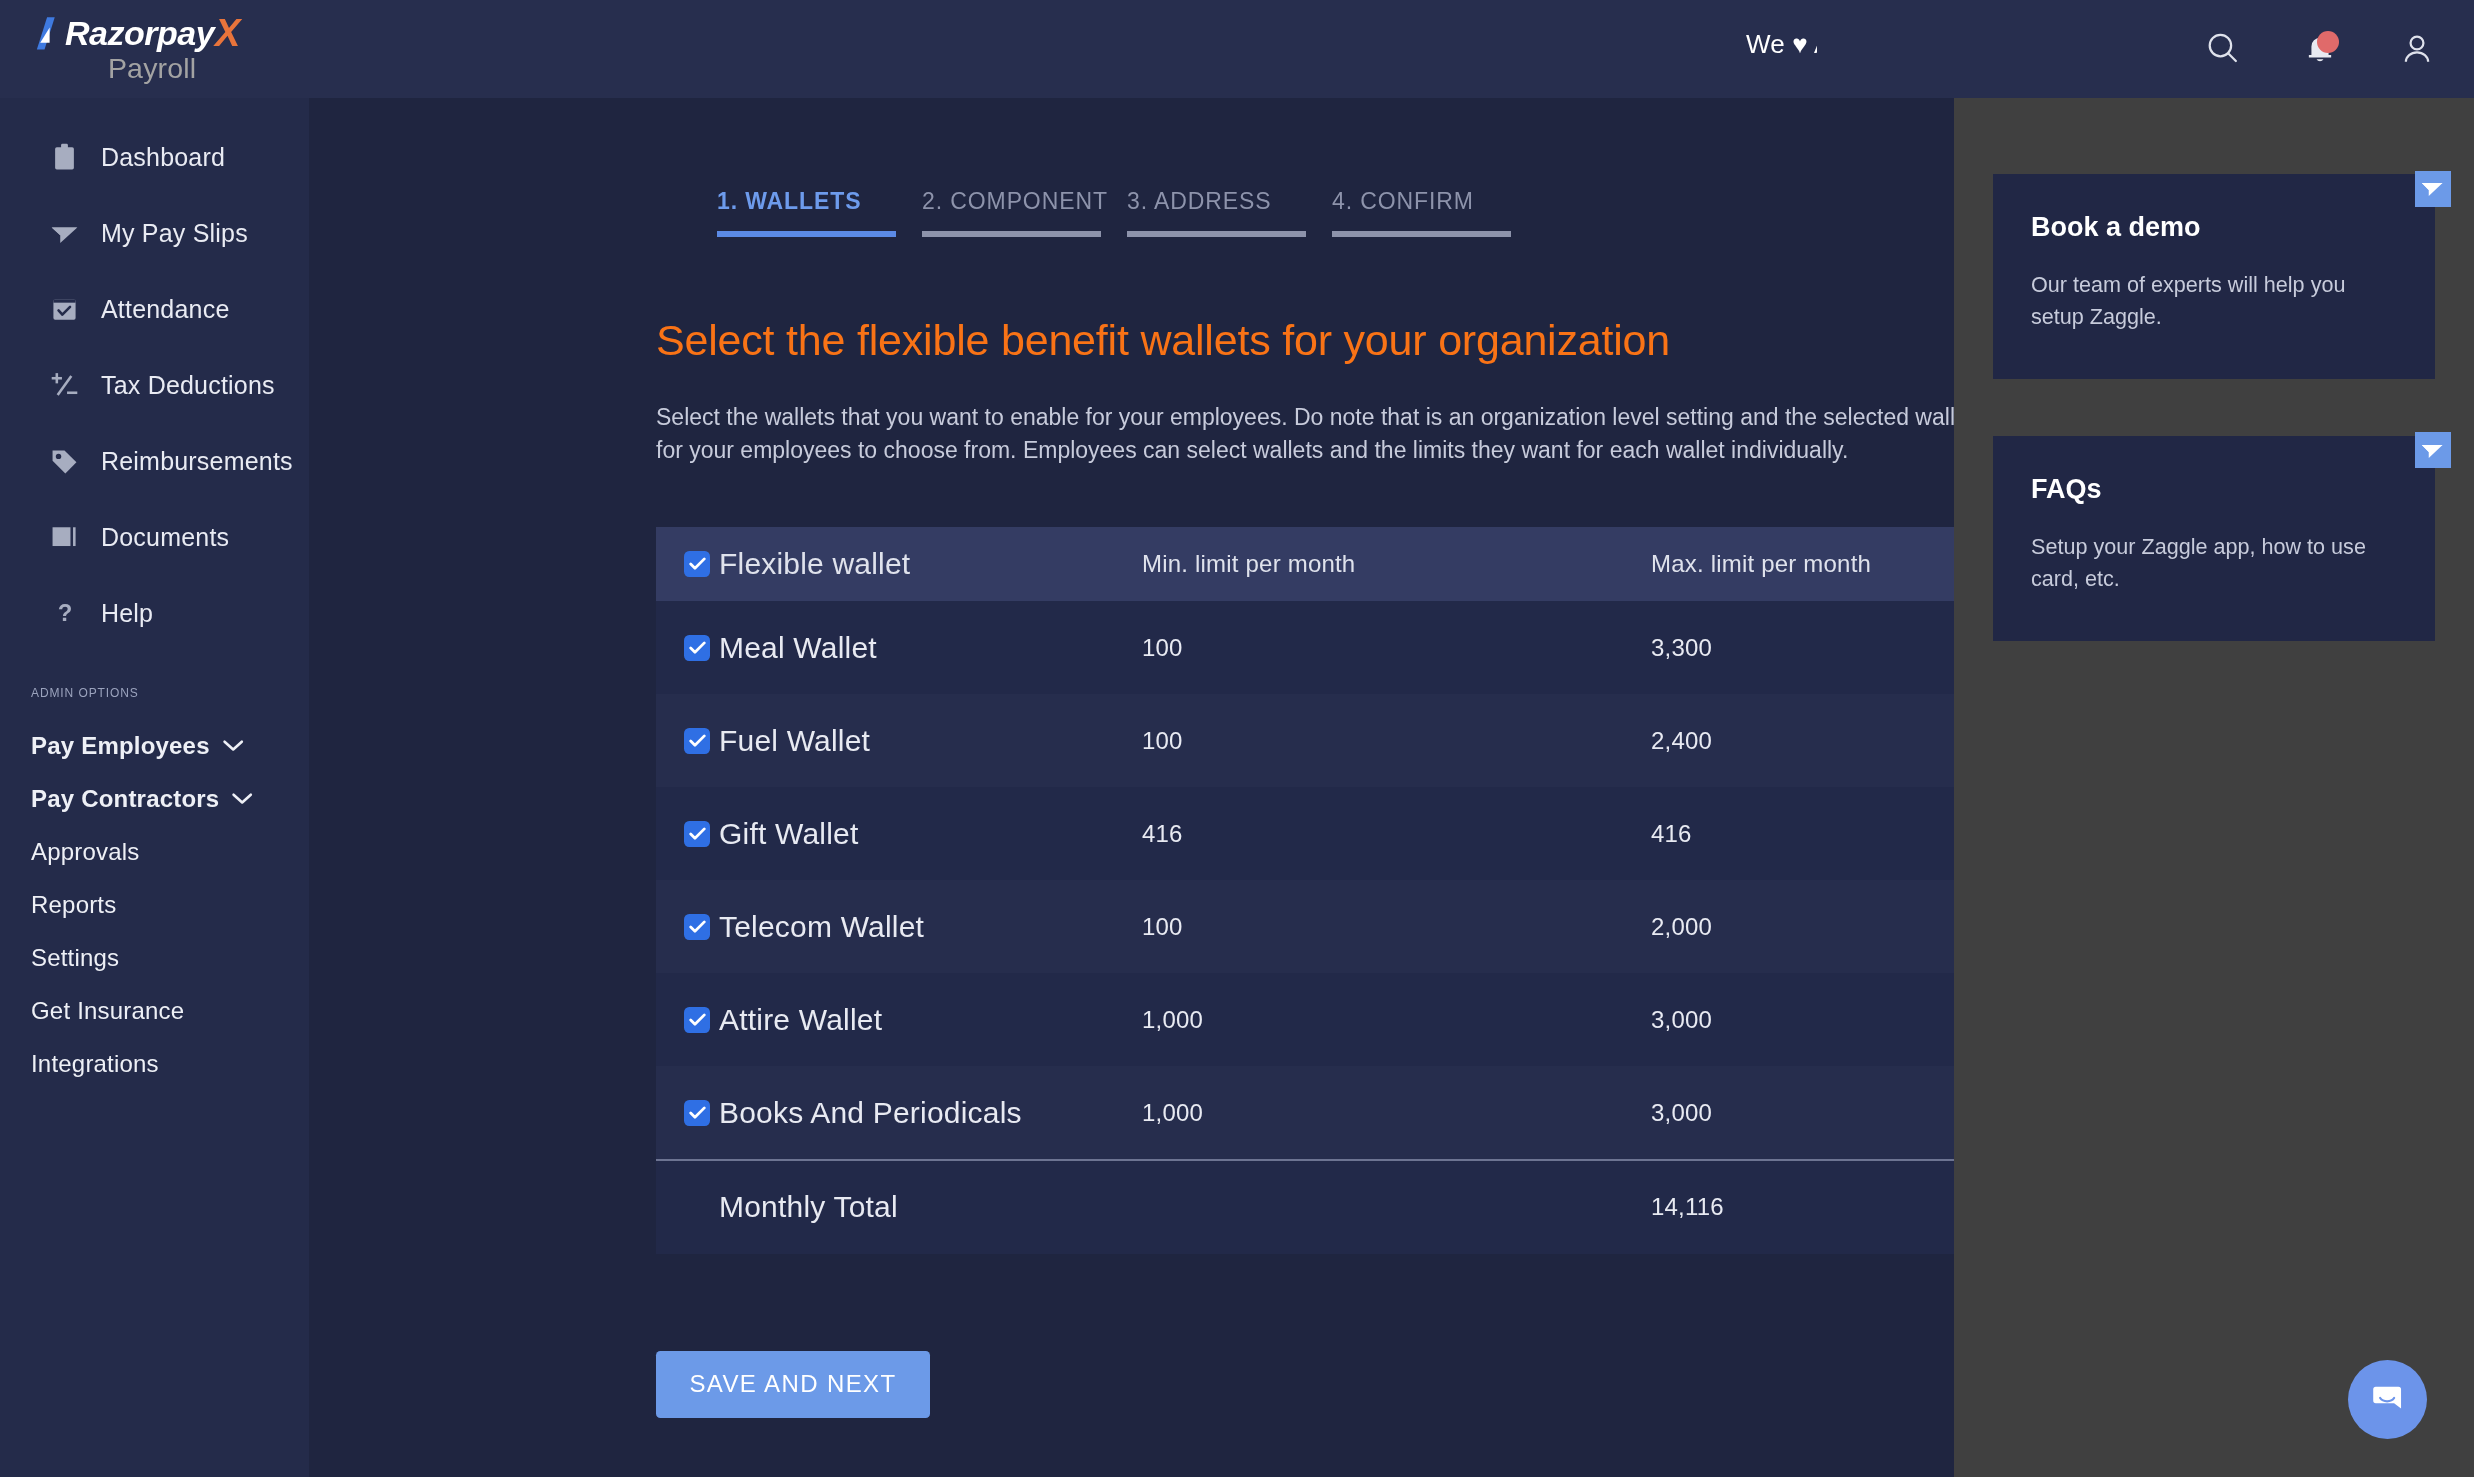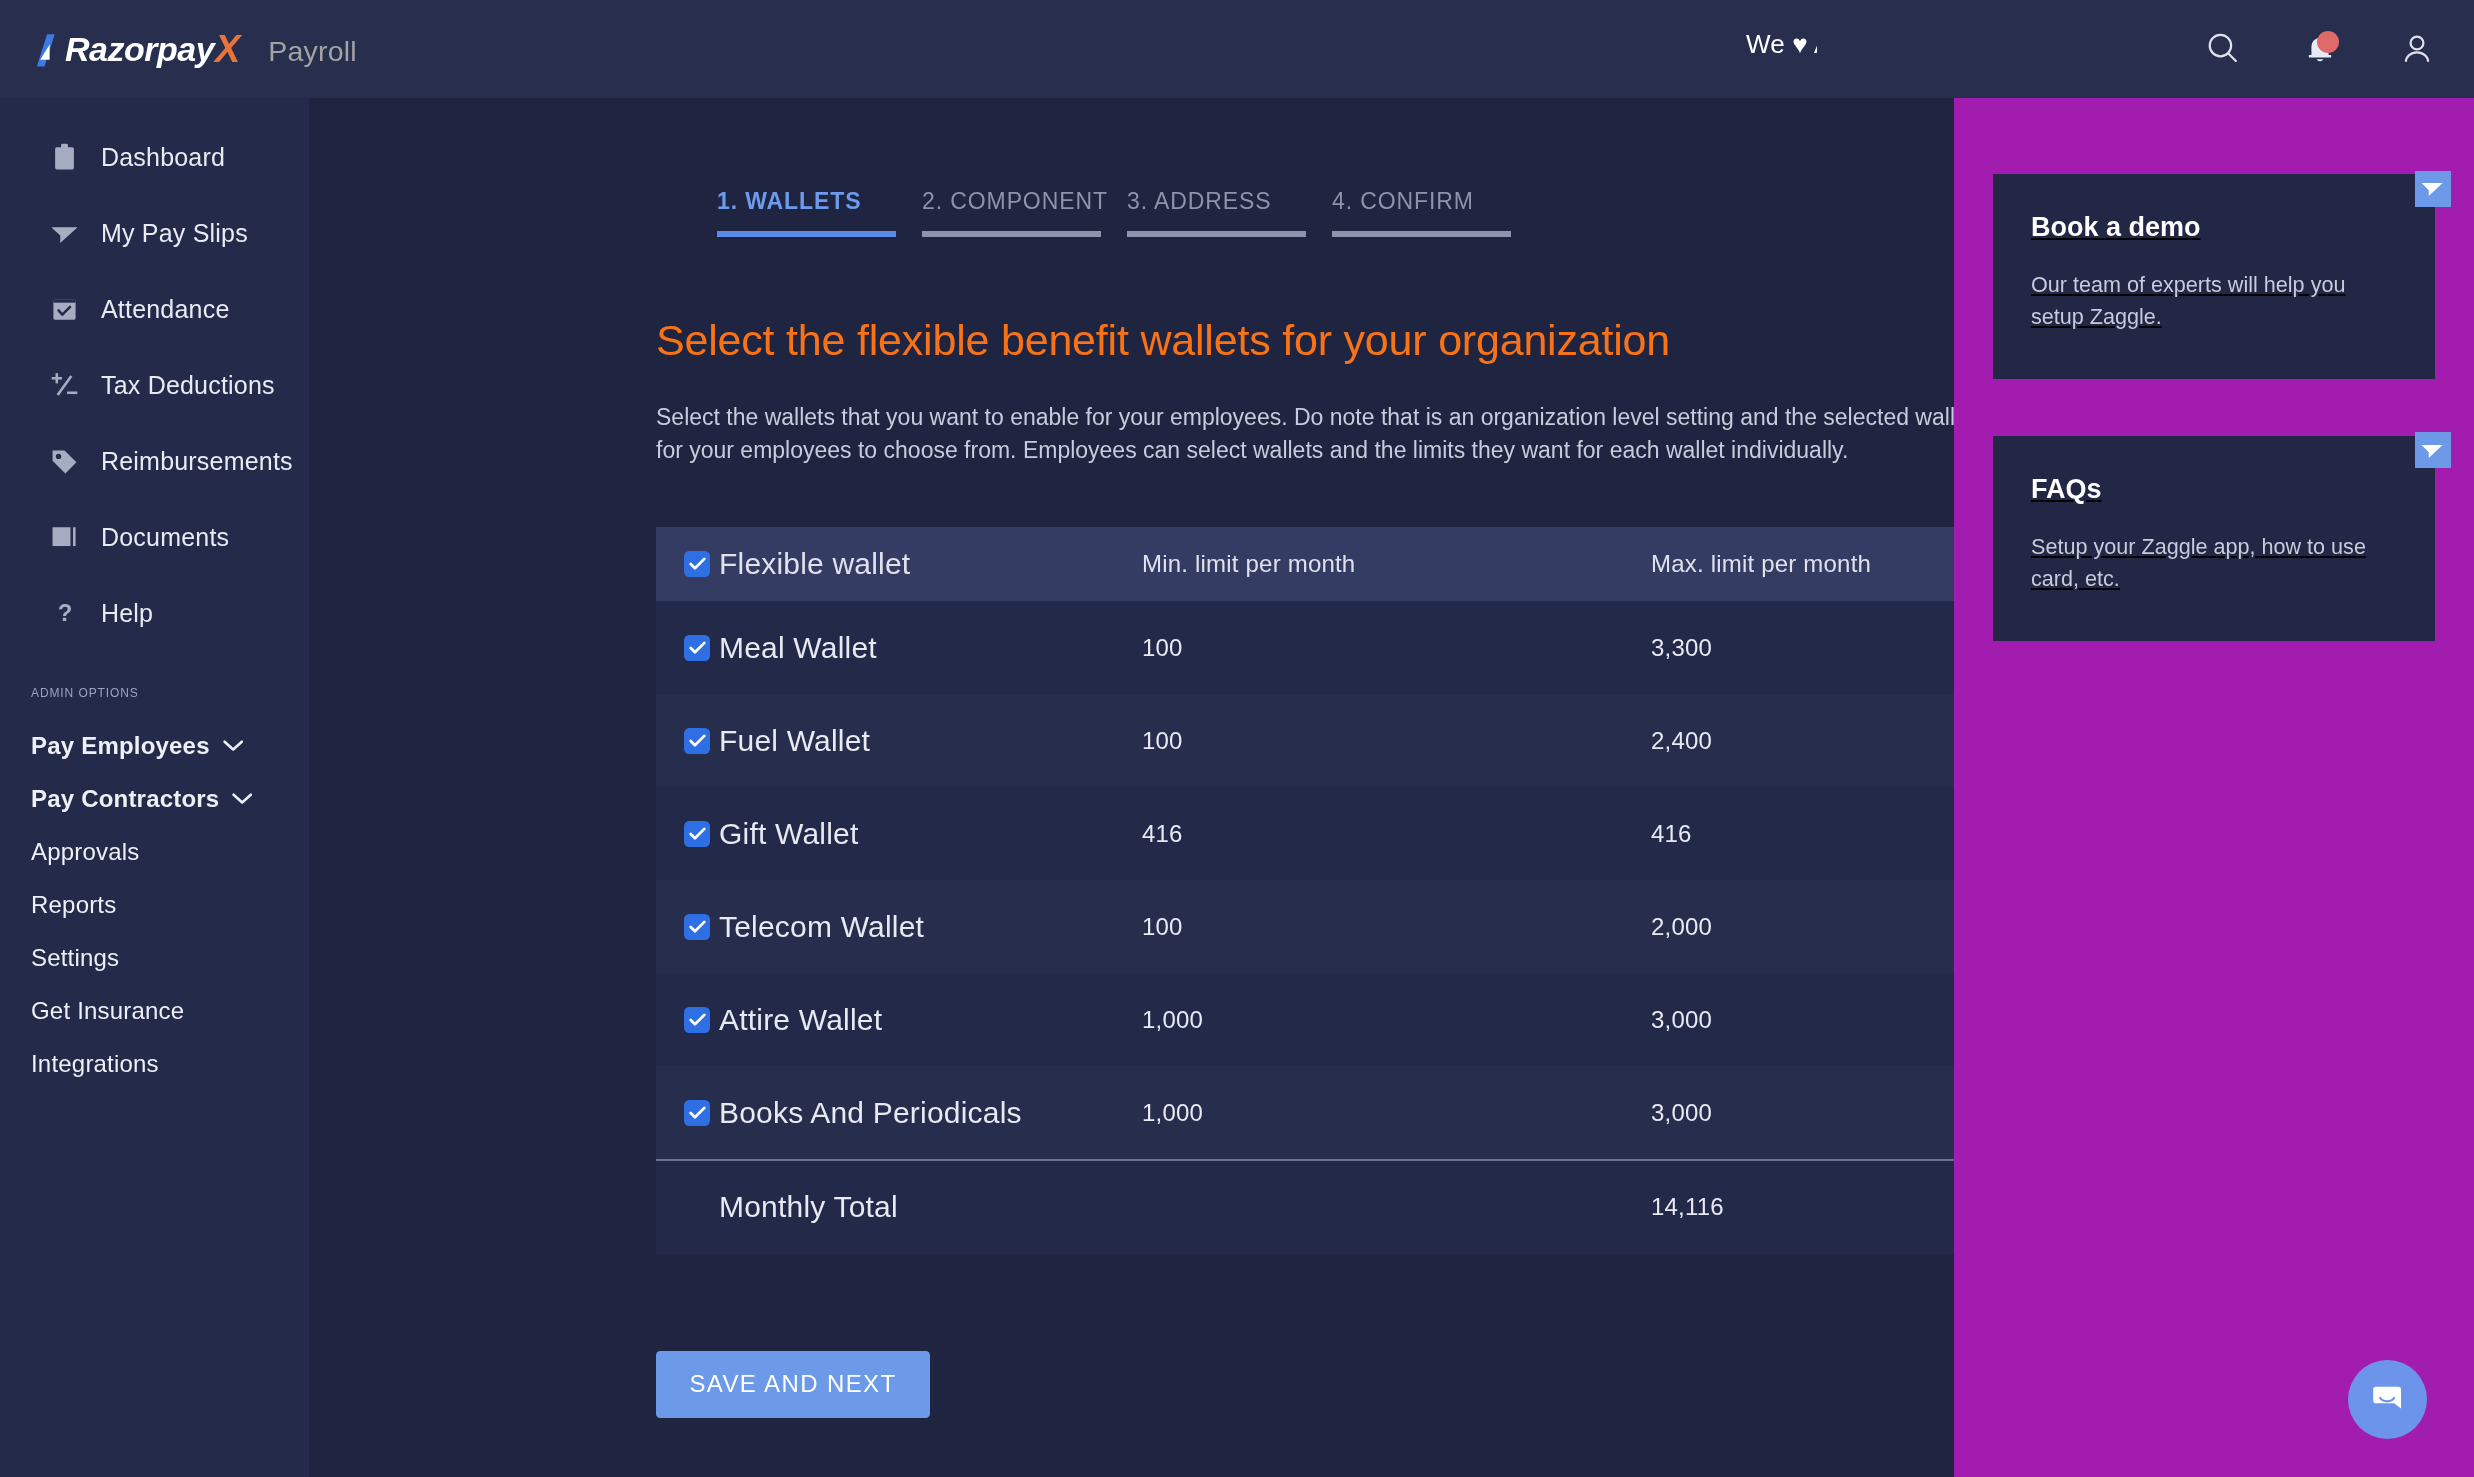--- a/index.html
+++ b/index.html
@@ -9,21 +9,21 @@
     font-family: "Liberation Sans", sans-serif;
     overflow: hidden;
   }
   .app { position: relative; width: 2475px; height: 1477px; background: #242b4a; }
 
   
   .topbar {
     position: absolute; top: 0; left: 0; width: 2475px; height: 98px;
     background: #272e4e; display: flex; align-items: center;
   }
-  .logo-wrap { display: flex; align-items: flex-end; margin-left: 36px; }
+  .logo-wrap { display: flex; align-items: center; margin-left: 36px; flex-direction: column; }
   .logo-mark { display: flex; align-items: center; }
   .logo-razorpay {
     font-size: 34px; font-weight: 700; font-style: italic; color: #ffffff;
     letter-spacing: -0.5px; line-height: 1;
   }
   .logo-x {
     font-size: 38px; font-weight: 700; font-style: italic; color: #e8743b;
     line-height: 1; margin-left: 0.9px;
   }
   .logo-payroll { font-size: 28.5px; color: #a3a3a3; margin-left: 28px; letter-spacing: 0.2px; }
@@ -86,21 +86,21 @@
   .total-sep { height: 1.7px; background: #6d7492; width: 1529px; }
   .trow.total { background: #222949; }
 
   .savebtn {
     margin: 97px 0 0 347px; width: 274px; height: 67px; border: none; border-radius: 4.3px;
     background: #6c9ae8; color: #ffffff; font-size: 24px; letter-spacing: 1.4px;
     font-family: "Liberation Sans", sans-serif; cursor: pointer;
   }
 
   
-  .rail { position: absolute; left: 1954px; top: 98px; width: 520px; height: 1379px; background: #a21caf; text-decoration: underline; }
+  .rail { position: absolute; left: 1954px; top: 98px; width: 520px; height: 1379px; background: #404040; }
   .card {
     position: relative; margin: 76px auto 0; width: 442px; background: #212745;
     padding: 38px 38px 45px 38px;
   }
   .card + .card { margin-top: 57px; }
   .card .ct { font-size: 27px; font-weight: 700; color: #ffffff; }
   .card .cd { margin-top: 26px; font-size: 21.6px; line-height: 1.5; color: #c7cbdb; }
   .card .corner {
     position: absolute; top: -3.5px; right: -15.5px; width: 36px; height: 36px;
     background: #6c9ae8; display: flex; align-items: center; justify-content: center; cursor: pointer;

